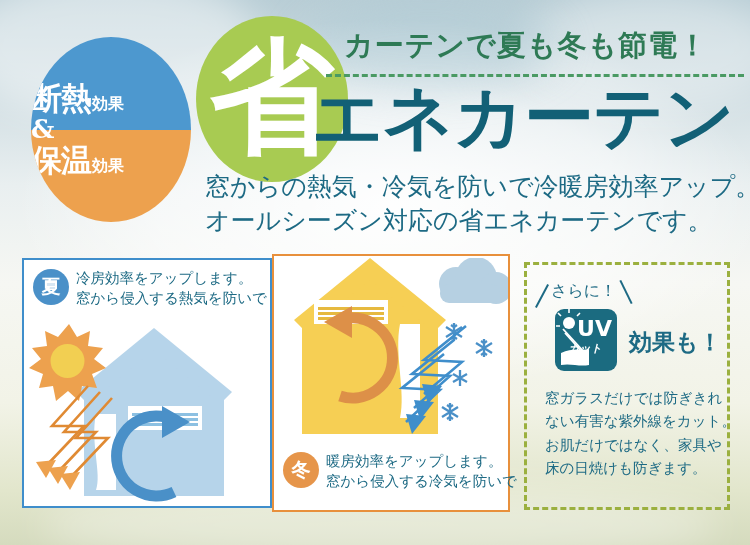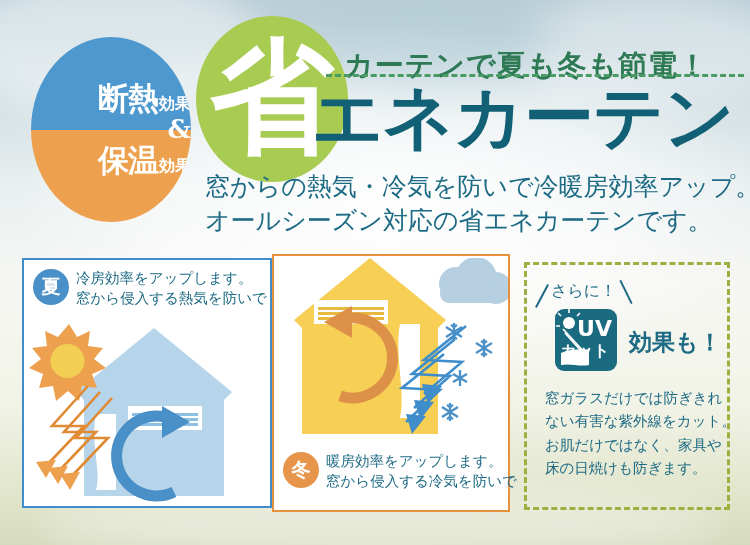--- a/index.html
+++ b/index.html
@@ -23,39 +23,39 @@
   
   #header{position:absolute;left:0;top:0;width:750px;height:248px;}
 
   .dual-oval{
     position:absolute;left:31px;top:37px;width:160px;height:185px;
     border-radius:50%;overflow:hidden;
   }
   .dual-top{position:absolute;left:0;top:0;width:100%;height:50%;background:#4d98cf;}
   .dual-bot{position:absolute;left:0;top:50%;width:100%;height:50%;background:#eda14e;}
   .dual-txt{position:absolute;left:0;top:0;width:100%;height:100%;
-    display:flex;flex-direction:column;align-items:flex-end;justify-content:center;
+    display:flex;flex-direction:column;align-items:flex-start;justify-content:center;
     color:#fff;line-height:1;}
   .dual-row{display:flex;align-items:baseline;justify-content:center;}
   .dual-big{font-size:31px;font-weight:bold;letter-spacing:-1px;}
   .dual-sm{font-size:16px;font-weight:bold;margin-left:1px;}
   .dual-amp{font-size:26px;font-weight:bold;font-family:"DejaVu Serif","Liberation Serif",serif;margin:1px 0 2px 0;}
   .r1{margin-bottom:1px;}
   .r2{margin-top:1px;}
 
   .green-oval{
     position:absolute;left:196px;top:16px;width:152px;height:166px;
     border-radius:50%;background:#a8cb52;
     display:flex;align-items:center;justify-content:center;
   }
   .green-oval span{color:#fff;font-size:124px;font-weight:bold;line-height:1;
     font-family:"DejaVu Sans","Liberation Sans",sans-serif;margin-top:-4px;}
 
   .kicker{
-    position:absolute;left:344px;top:46px;
+    position:absolute;left:344px;top:26px;
     color:#2e7a55;font-size:29px;font-weight:bold;letter-spacing:1px;
     white-space:nowrap;
   }
   .kicker-rule{
     position:absolute;left:326px;top:74px;width:418px;height:0;
     border-top:3px dashed #4a9a63;
   }
   .maintitle{
     position:absolute;left:312px;top:82px;
     color:#126076;font-size:70px;font-weight:bold;letter-spacing:-1px;
@@ -101,21 +101,21 @@
   }
   .slash{position:absolute;background:#1d6a84;width:2px;height:26px;}
   .slash-l{left:14px;top:18px;transform:rotate(28deg);}
   .slash-r{left:98px;top:14px;transform:rotate(-26deg);}
   .uv-logo{
     position:absolute;left:28px;top:44px;width:62px;height:62px;
     border-radius:9px;background:#1b6b80;overflow:hidden;
   }
   .uv-text{position:absolute;right:5px;top:9px;color:#fff;text-align:center;line-height:1;}
   .uv-text .uv{font-size:22px;font-weight:bold;letter-spacing:0px;margin-left:19px;}
-  .uv-text .ka{font-size:16px;font-weight:bold;margin-top:3px;display:block;}
+  .uv-text .ka{font-size:11px;font-weight:bold;margin-top:3px;display:block;font-style:italic;}
   .uv-eff{
     position:absolute;left:102px;top:62px;
     color:#1d6a84;font-size:23px;font-weight:bold;white-space:nowrap;
   }
   .uv-body{
     position:absolute;left:18px;top:122px;width:176px;
     color:#1d6a84;font-size:14.5px;line-height:1.62;
   }
   .uv-body div{white-space:nowrap;}
   svg{display:block;}

